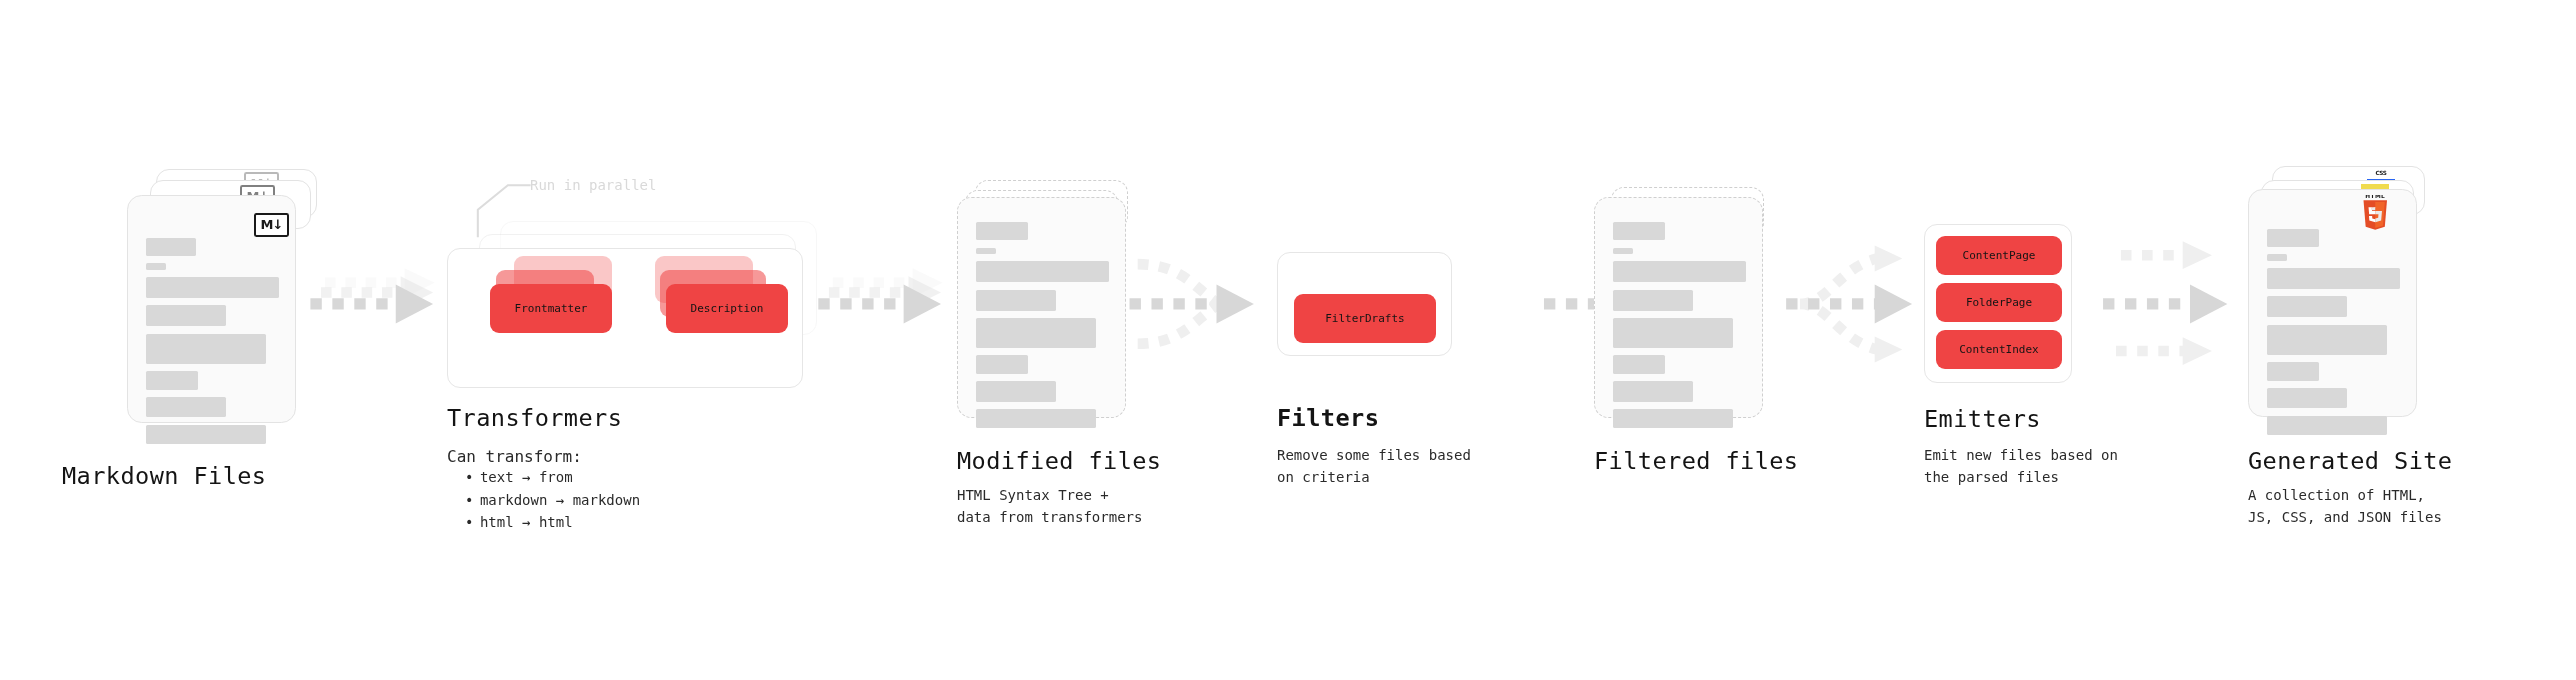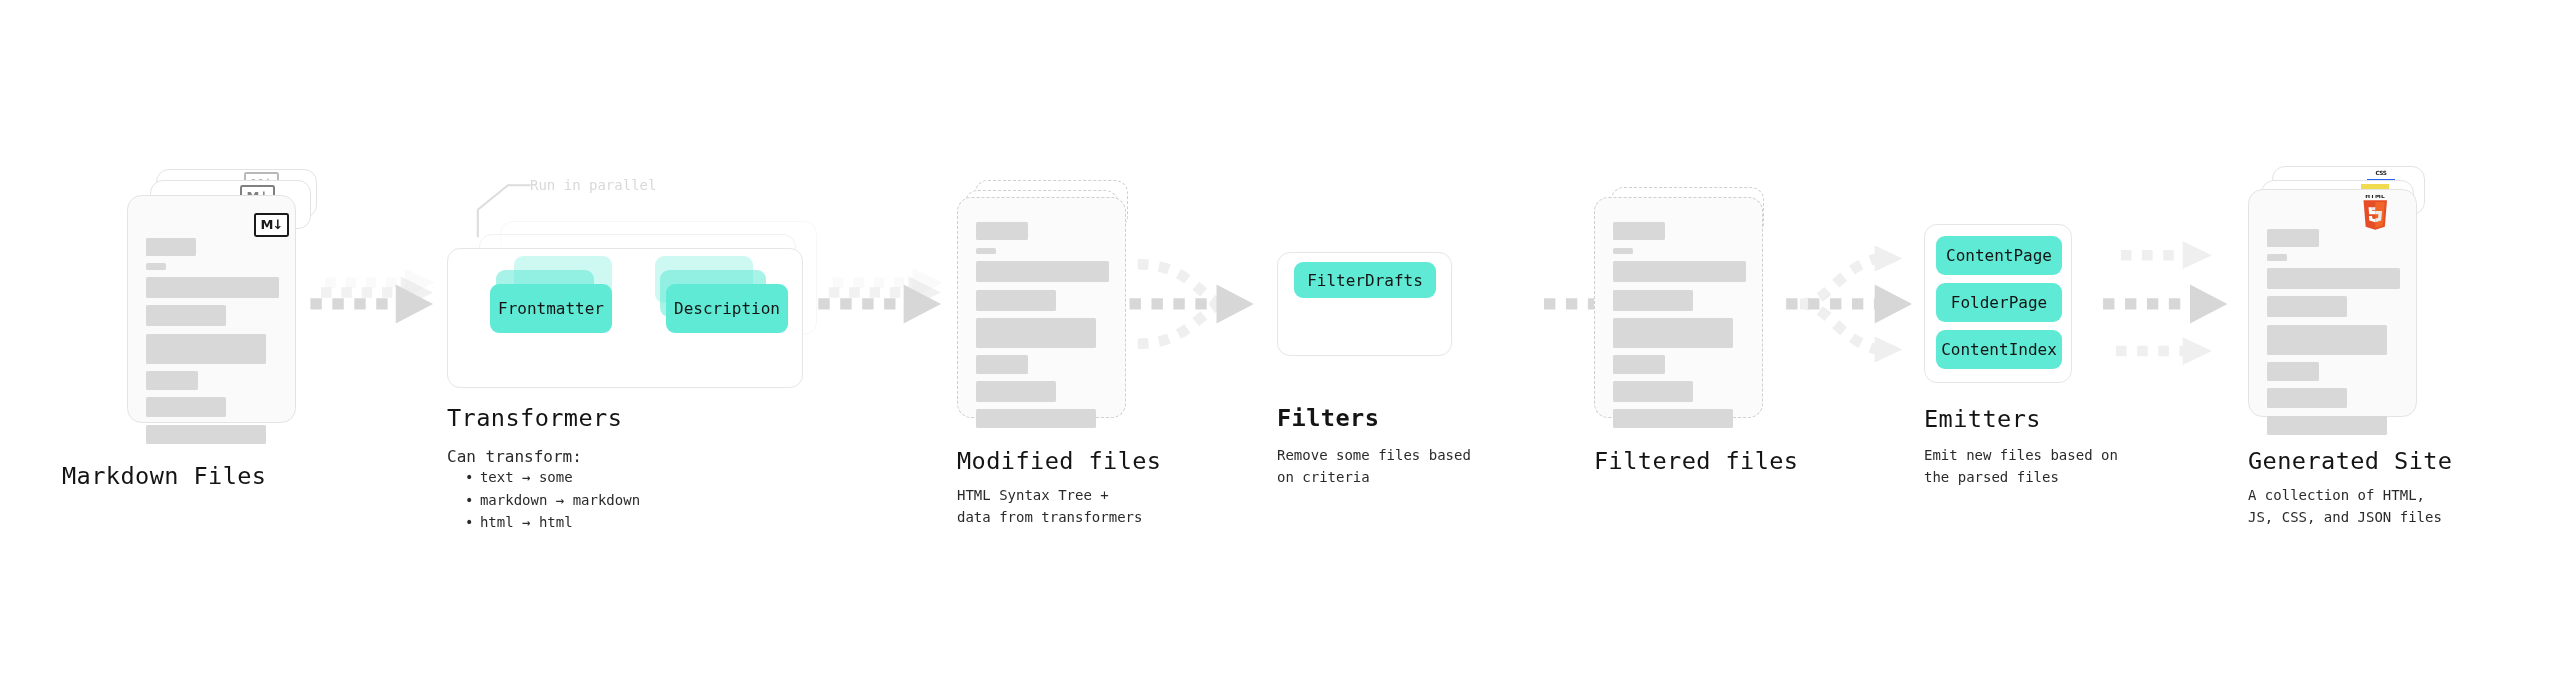--- a/index.html
+++ b/index.html
@@ -130,26 +130,26 @@
   
   .groupbox {
     position: absolute;
     border: 1.6px solid #e6e6e6;
     border-radius: 13px;
     background: #ffffff;
     box-sizing: border-box;
   }
   .chip {
     position: absolute;
-    background: #5eead4;
+    background: #ef4444;
     border-radius: 9px;
     display: flex;
     align-items: center;
     justify-content: center;
-    font-size: 16px;
+    font-size: 11px;
     color: #141414;
     box-sizing: border-box;
     white-space: nowrap;
   }
   .ghost1 { opacity: 0.55; }
   .ghost2 { opacity: 0.3; }
 
   .parallel-label {
     position: absolute;
     font-size: 14px;
@@ -294,21 +294,21 @@
     <div class="chip ghost1" style="left:660px; top:270px; width:106px; height:47px;"></div>
 
     <div class="chip" style="left:490px; top:284px; width:122px; height:49px;">Frontmatter</div>
     <div class="chip" style="left:666px; top:284px; width:122px; height:49px;">Description</div>
 
     <div class="title" style="left:447px; top:404px;">Transformers</div>
 
     <div class="sub-lead" style="left:447px; top:445px;">Can transform:</div>
 
     <ul class="bullets" style="left:452px; top:466px;">
-      <li>text → some</li>
+      <li>text → from</li>
       <li>markdown → markdown</li>
       <li>html → html</li>
     </ul>
   </div>
 
   <div>
 
     <div class="card dashed" style="left:975px; top:180px; width:153px; height:49px; border-radius:13px; background:#ffffff;"></div>
     <div class="card dashed" style="left:965px; top:190px; width:153px; height:49px; border-radius:13px; background:#ffffff;"></div>
 
@@ -326,21 +326,21 @@
     </div>
 
     <div class="title" style="left:957px; top:447px;">Modified files</div>
     <div class="sub" style="left:957px; top:485px;">HTML Syntax Tree +
 data from transformers</div>
   </div>
 
   <div>
 
     <div class="groupbox" style="left:1277px; top:252px; width:175px; height:104px;"></div>
-    <div class="chip" style="left:1294px; top:262px; width:142px; height:36px;">FilterDrafts</div>
+    <div class="chip" style="left:1294px; top:294px; width:142px; height:49px;">FilterDrafts</div>
 
     <div class="title" style="left:1277px; top:404px;font-weight:bold;">Filters</div>
     <div class="sub" style="left:1277px; top:445px;">Remove some files based
 on criteria</div>
   </div>
 
   <div>
 
     <div class="card dashed" style="left:1611px; top:187px; width:153px; height:49px; border-radius:13px; background:#ffffff;"></div>
 

